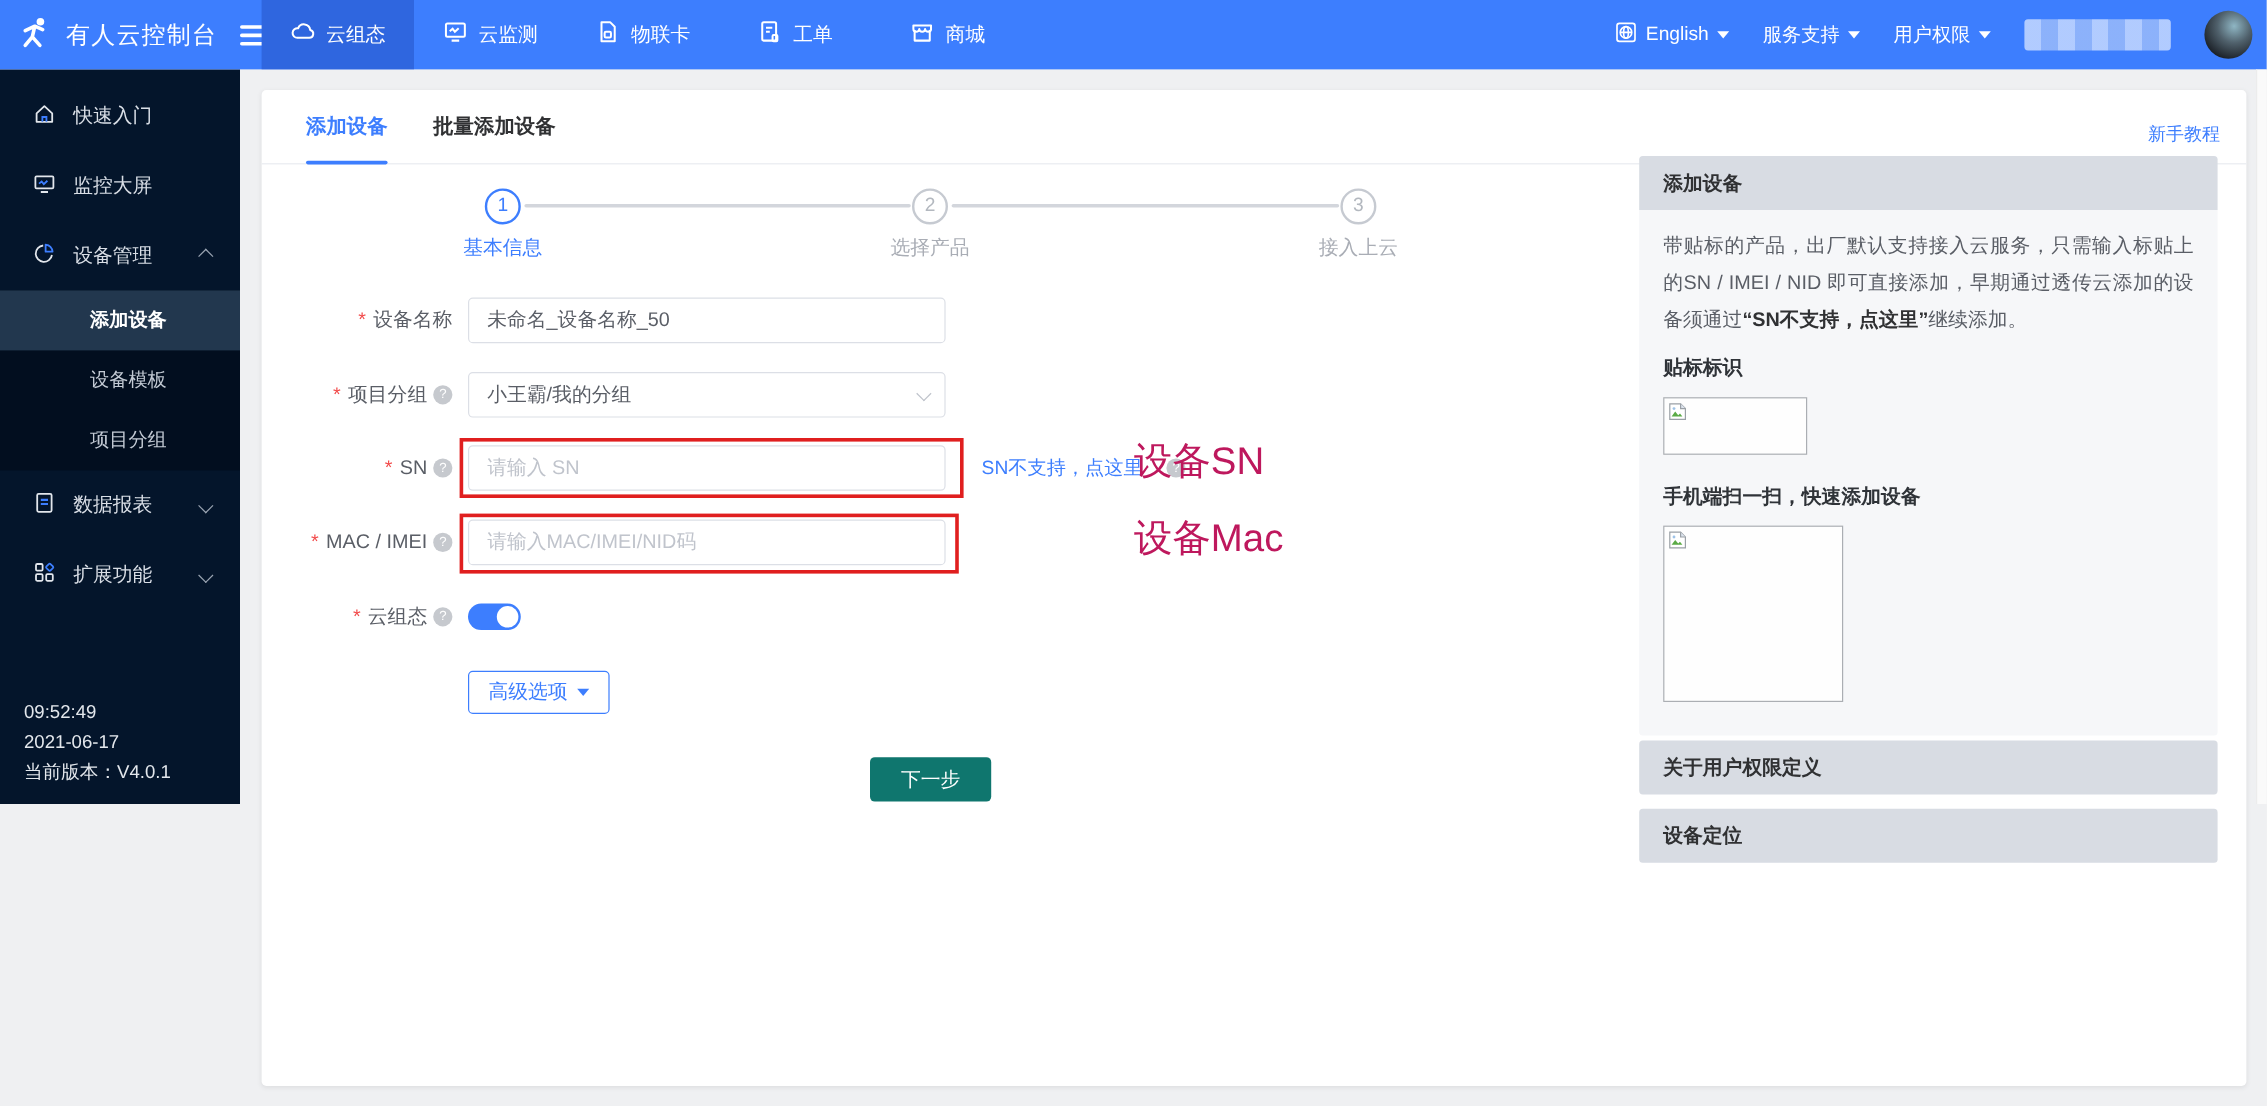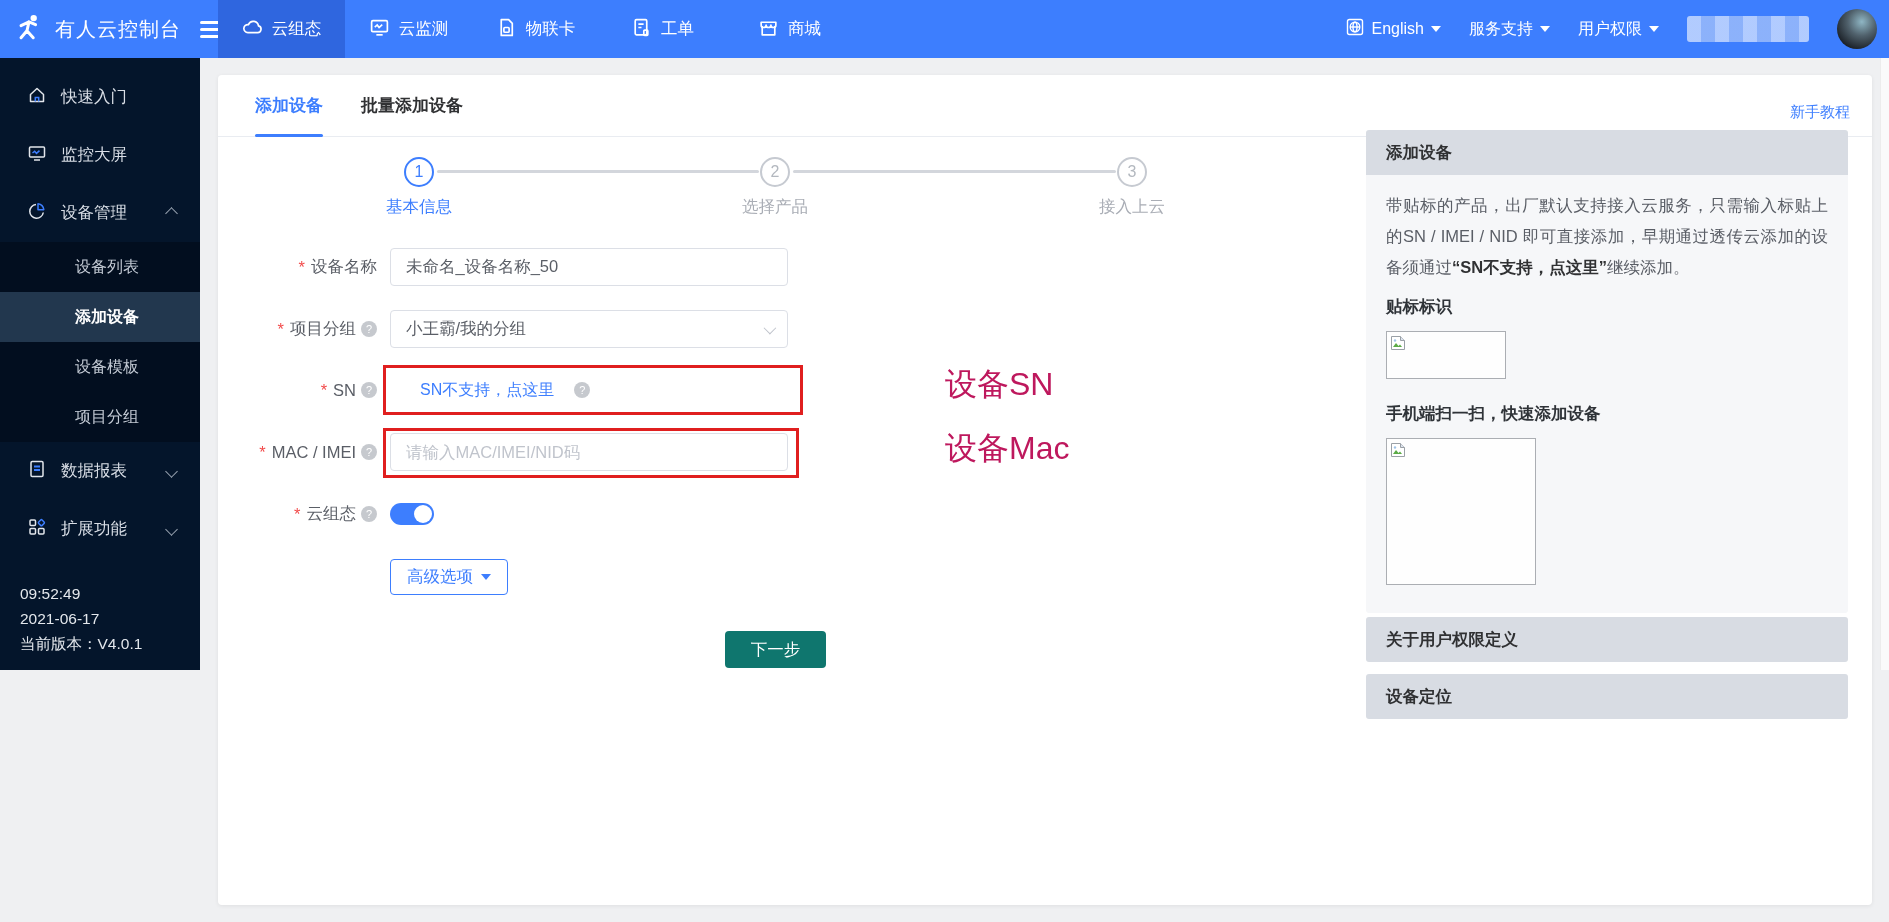--- a/index.html
+++ b/index.html
@@ -223,23 +223,20 @@
           <svg width="20" height="20" viewBox="0 0 20 20" fill="none">
             <path d="M16.3 11.5A6.8 6.8 0 1 1 9 3.6" stroke="#E2E6EC" stroke-width="1.5"></path>
             <path d="M11 2.8a6.8 6.8 0 0 1 5.8 5.9H11z" stroke="#3D7EFE" stroke-width="1.5" stroke-linejoin="round"></path>
             </svg>
         </span>
         <span>设备管理</span>
         <span class="arr chev up"></span>
       </div>
 
       <div class="submenu">
-        <div class="sub-item">
-          <span>设备列表</span>
-        </div>
         <div class="sub-item active">
           <span>添加设备</span>
         </div>
         <div class="sub-item">
           <span>设备模板</span>
         </div>
         <div class="sub-item">
           <span>项目分组</span>
         </div>
       </div>
@@ -327,20 +324,21 @@
       </div>
 
       <div class="form-row" style="top:296px;">
         <div class="label-cell">
           <span class="req">*</span>
           <span>SN</span>
           <span class="qicon">
               <span>?</span>
             </span>
         </div>
+        <input class="inp" placeholder="请输入 SN" style="">
         <div class="sn-hint">
           <span>SN不支持，点这里</span>
           <span class="qicon">
               <span>?</span>
             </span>
         </div>
       </div>
 
       <div class="form-row" style="top:358px;">
         <div class="label-cell">

